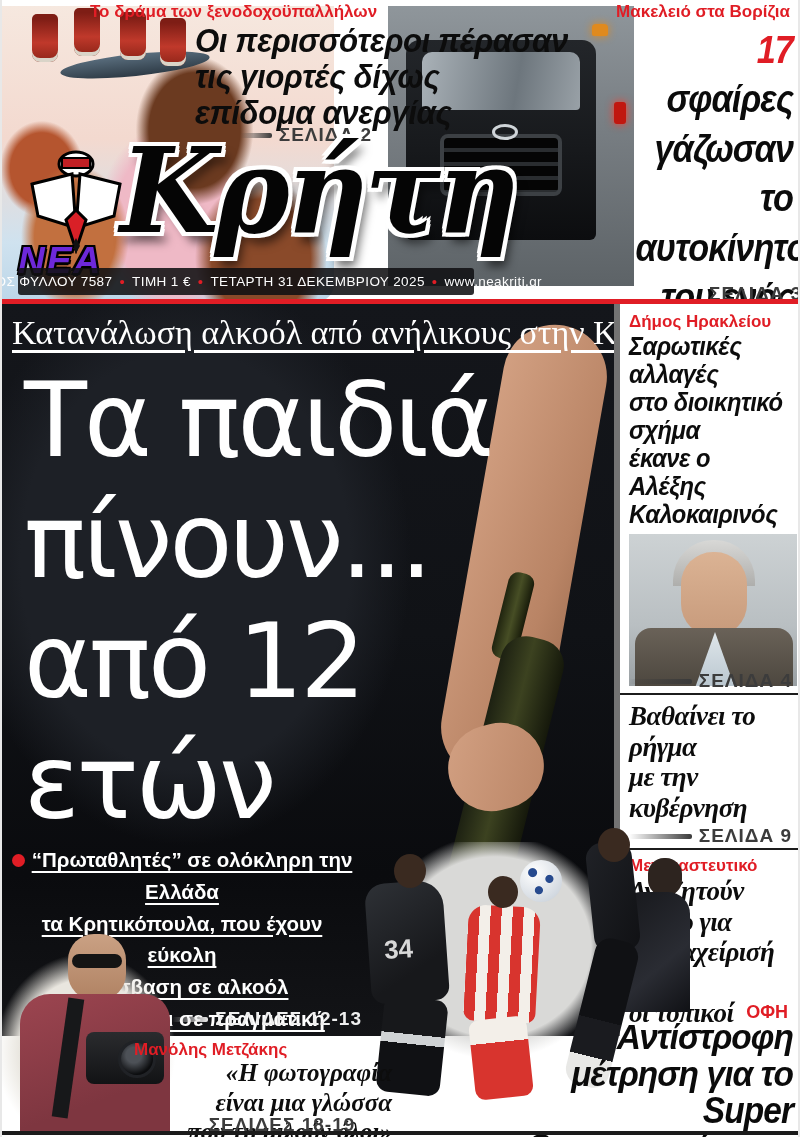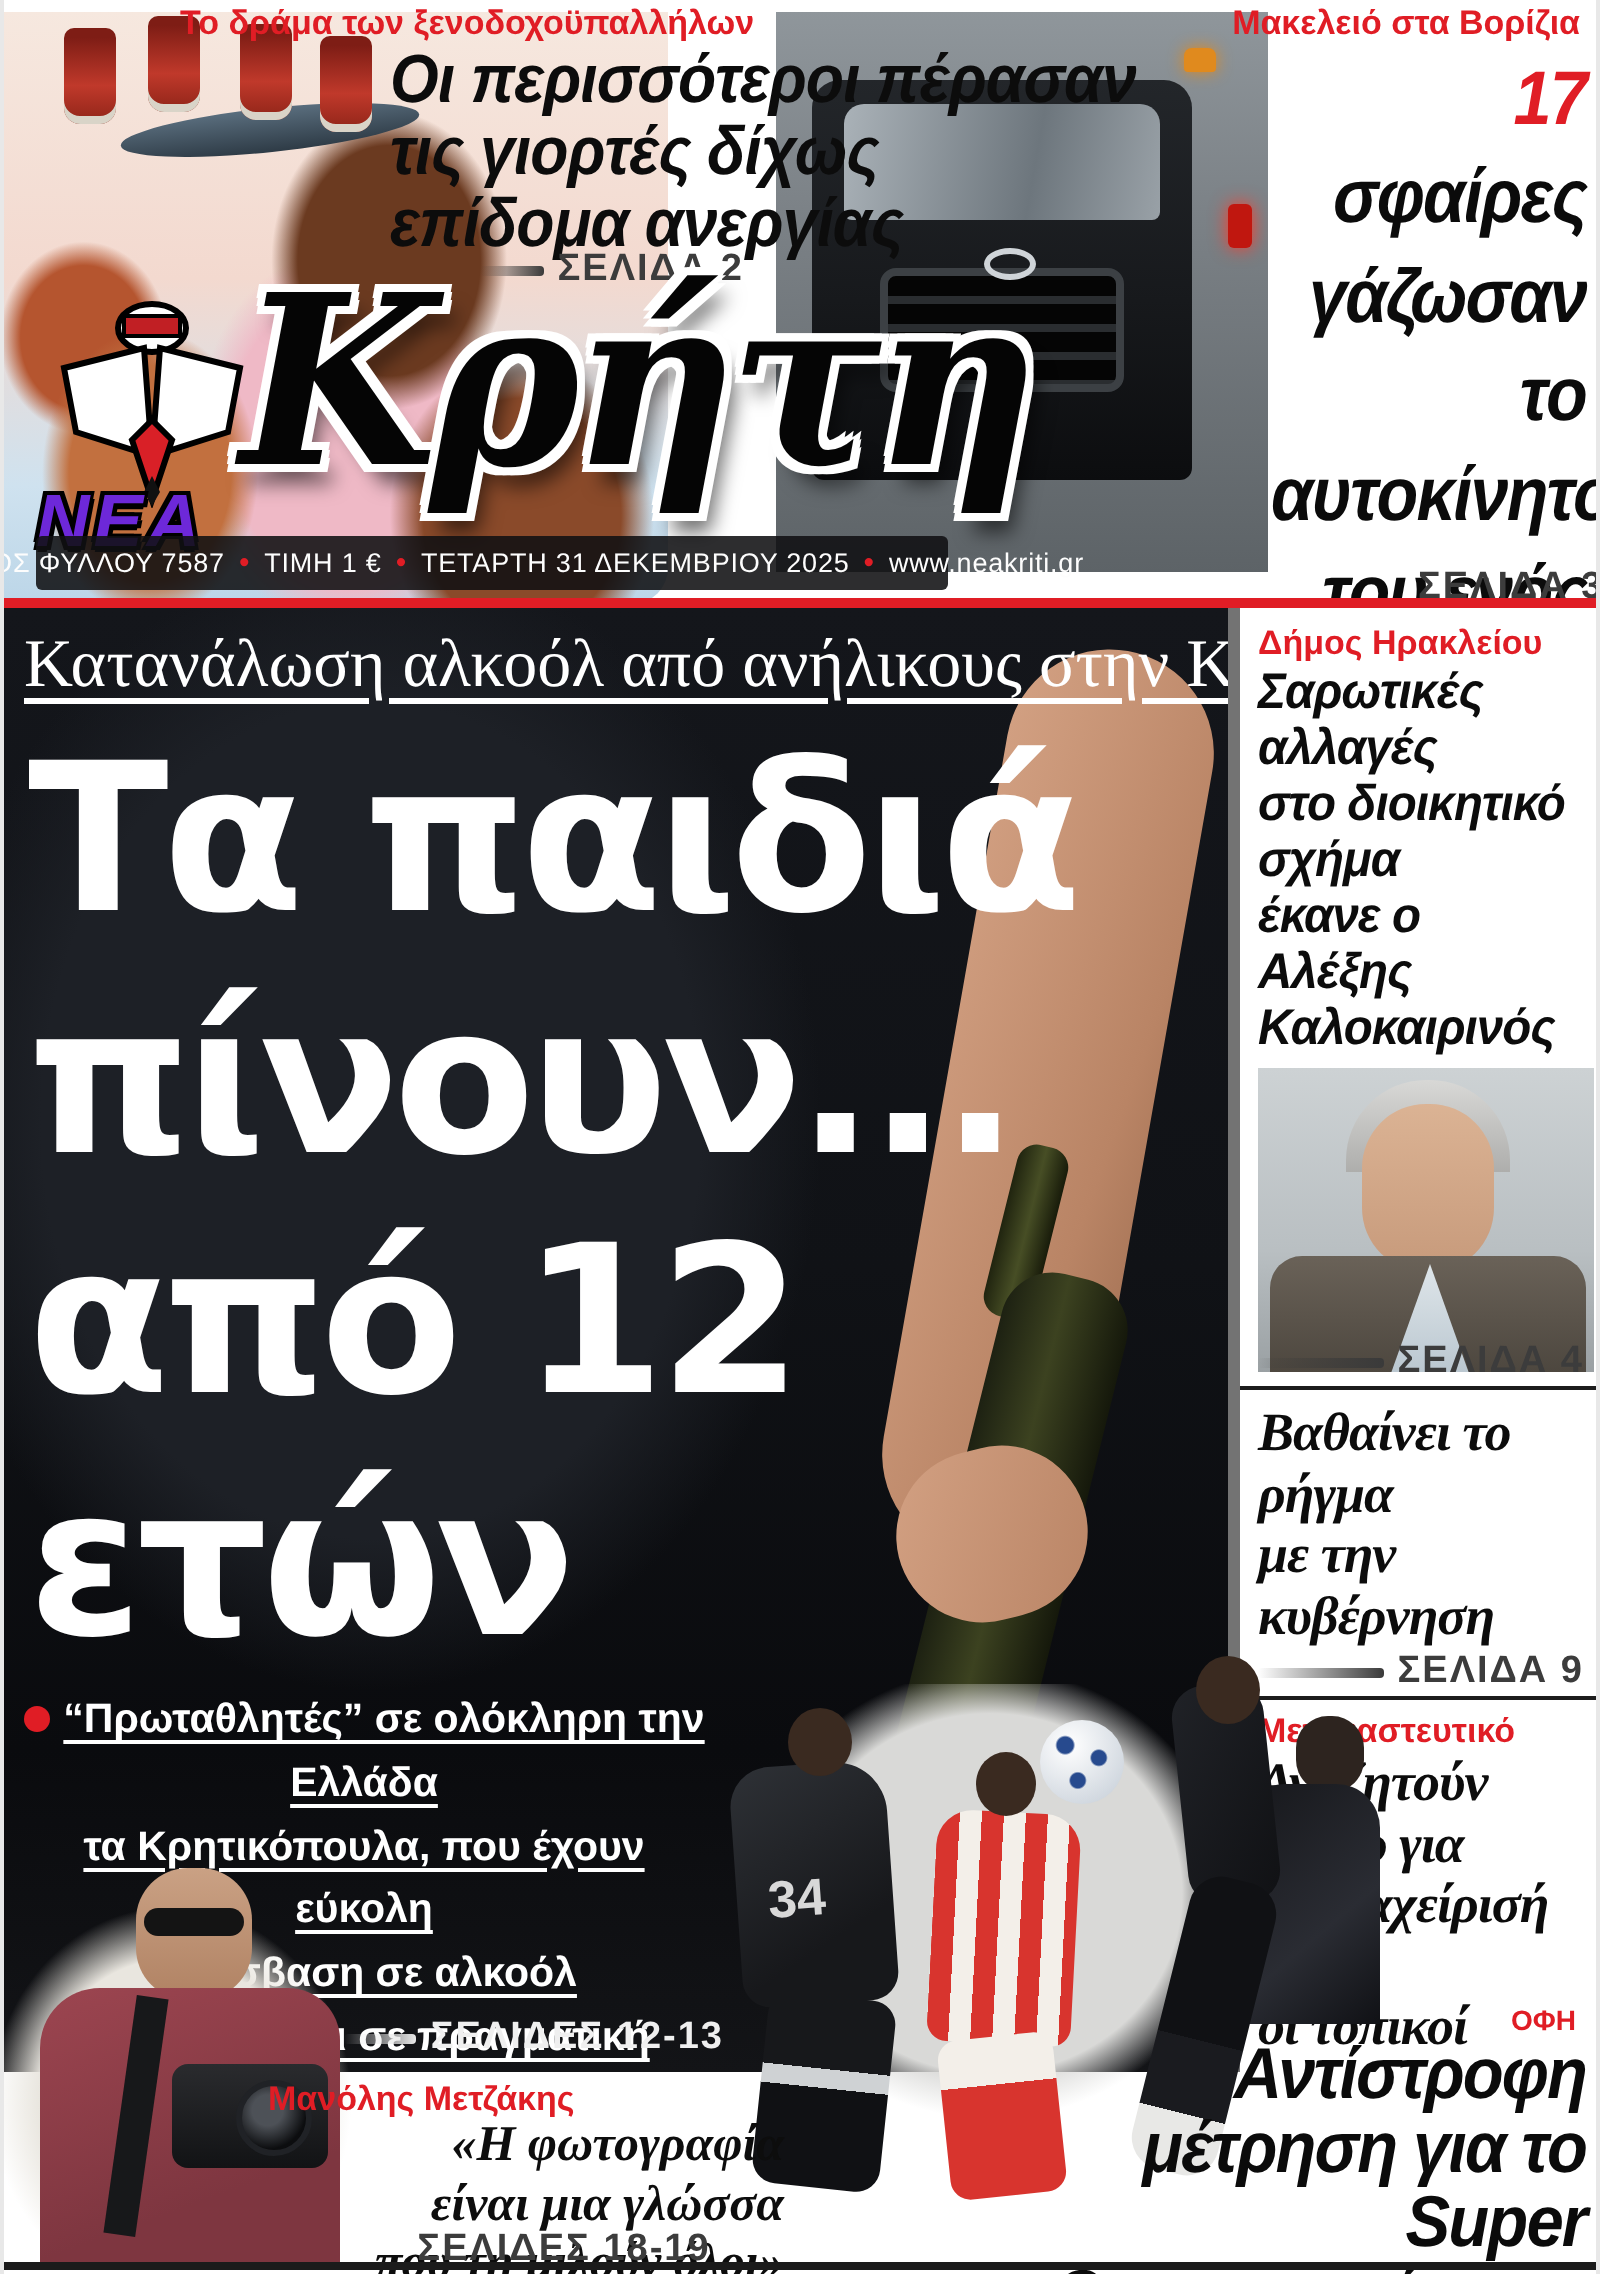--- a/index.html
+++ b/index.html
@@ -82,22 +82,22 @@
     background:linear-gradient(100deg,#d3a183,#b98465 70%,#a06f52); transform:rotate(10deg); }
   .hand { position:absolute; left:446px; top:420px; width:96px; height:86px; border-radius:46px;
     background:linear-gradient(120deg,#d3a183,#b98465); transform:rotate(-14deg); }
   .bottle { position:absolute; left:468px; top:330px; width:64px; height:300px; border-radius:26px 26px 18px 18px;
     background:linear-gradient(90deg,#1d2112,#3c4220 45%,#15180b); transform:rotate(14deg); }
   .bottle-neck { position:absolute; left:498px; top:268px; width:26px; height:88px; border-radius:10px;
     background:linear-gradient(90deg,#20240f,#474e25 50%,#181b0a); transform:rotate(14deg); }
   .strip-headline { position:absolute; left:10px; top:10px; width:594px;
     font-family:"Liberation Serif", serif; font-size:34px; font-weight:400; color:#fff;
     text-decoration:underline; text-underline-offset:6px; white-space:nowrap; z-index:3; }
-  .main-headline { position:absolute; left:12px; top:56px; z-index:3;
-    font-family:"DejaVu Sans", sans-serif; font-weight:700; font-size:103px; line-height:1.17;
+  .main-headline { position:absolute; left:22px; top:56px; z-index:3;
+    font-family:"DejaVu Sans", sans-serif; font-weight:400; font-size:103px; line-height:1.17;
     color:#fff; letter-spacing:-3px; }
   .bullets { position:absolute; left:4px; top:540px; width:352px; z-index:4; text-align:center;
     color:#fff; font-weight:700; font-size:20.5px; line-height:1.55; }
   .bullet-item { text-decoration:underline; text-underline-offset:4px; }
   .bullet-item .dot { display:inline-block; width:13px; height:13px; border-radius:50%; background:#e01d25;
     margin-right:7px; text-decoration:none; }
   .tag-p1213 { left:170px; top:1008px; width:190px; z-index:4; }
 
   
   .sidebar { position:absolute; left:612px; top:304px; width:188px; height:732px; z-index:2;
@@ -163,21 +163,21 @@
   .ph-strap { position:absolute; left:58px; top:70px; width:16px; height:120px; background:#17181a; transform:rotate(8deg); }
   .ph-camera { position:absolute; left:84px; top:104px; width:78px; height:52px; border-radius:8px;
     background:linear-gradient(#2a2b2e,#121315); }
   .ph-lens { position:absolute; left:116px; top:112px; width:38px; height:38px; border-radius:50%;
     background:radial-gradient(circle at 40% 38%, #4d5157 0 28%, #0c0d0f 70%); border:3px solid #202226; }
   .mz-kicker { position:absolute; left:132px; top:1040px; z-index:7; }
   .mz-quote { position:absolute; left:104px; top:1058px; width:286px; z-index:7; text-align:right;
     font-family:"Liberation Serif", serif; font-weight:700; font-style:italic; font-size:25px;
     line-height:1.18; color:#0d0d0d; }
   .tag-p1819 { left:170px; top:1114px; width:220px; z-index:7;flex-direction:column; }
-  .ofi-kicker { position:absolute; right:10px; top:1002px; z-index:7; font-size:14px; }
+  .ofi-kicker { position:absolute; right:10px; top:1002px; z-index:7; font-size:18px; }
   .ofi-headline { position:absolute; right:5px; top:1018px; width:320px; z-index:7; text-align:right;
     font-weight:700; font-style:italic; font-size:36px; line-height:1.03; color:#0b0b0b;
     letter-spacing:-1px; transform:scaleX(.93); transform-origin:right top; }
   .tag-p25 { right:6px; top:1116px; width:260px; z-index:7; }
   .bottom-rule { position:absolute; left:0; top:1131px; width:800px; height:4px; background:#1b1b1b; z-index:8; }
 </style>
 </head>
 <body>
 
 <div class="page">

